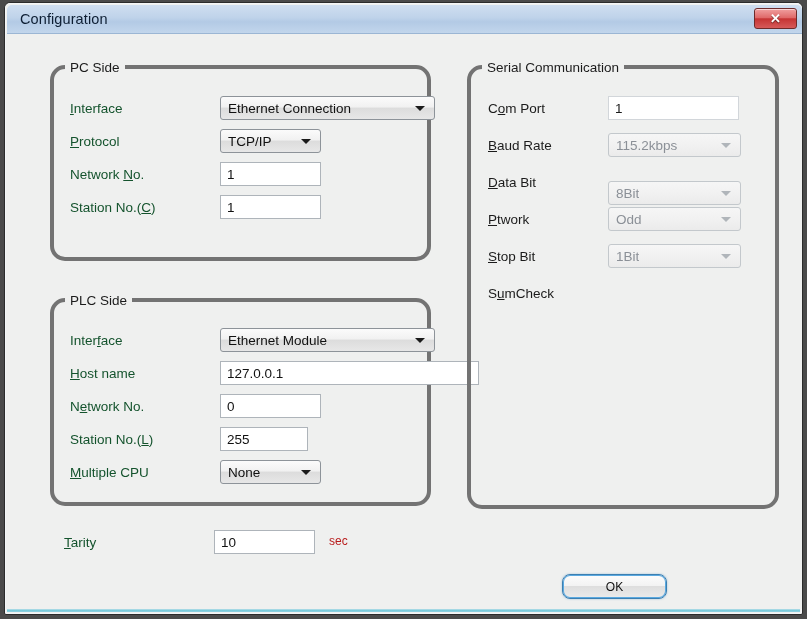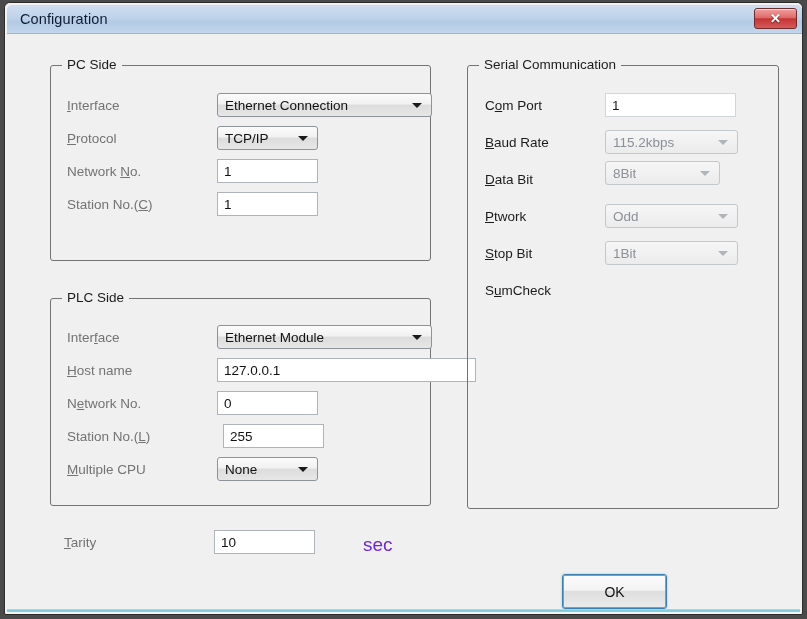--- a/index.html
+++ b/index.html
@@ -101,22 +101,22 @@
     top: 30px;
     width: 795px;
     bottom: 4px;
     background: #eff0ef;
   }
 
   
   .groupbox {
     position: absolute;
     box-sizing: border-box;
-    border: 1px solid #737373;
-    border-radius: 3px;
+    border: 4px solid #737373;
+    border-radius: 15px;
   }
   .groupbox > .gb-title {
     position: absolute;
     top: -9px;
     left: 11px;
     padding: 0 5px;
     background: #eff0ef;
     font-size: 13.5px;
     color: #1b1b1b;
     white-space: nowrap;
@@ -128,21 +128,21 @@
 
   
   .row {
     position: absolute;
     height: 24px;
     display: flex;
     align-items: center;
   }
   .field-label {
     font-size: 13.5px;
-    color: #737373;
+    color: #14532d;
     white-space: nowrap;
     user-select: none;
   }
   .field-label.disabled { color: #1b1b1b; }
   .field-label u { text-decoration: underline; }
 
   
   .textbox {
     box-sizing: border-box;
     height: 24px;
@@ -196,42 +196,41 @@
     cursor: default;
   }
   .combo.disabled .combo-text { color: #8b9097; }
   .combo.disabled .arrow { border-top-color: #b0b5ba; }
 
   
   .pushbutton {
     position: absolute;
     box-sizing: border-box;
     width: 105px;
-    height: 35px;
+    height: 25px;
     border: 1px solid #8d9399;
-    border-radius: 3px;
+    border-radius: 8px;
     background: linear-gradient(180deg, #fcfcfc 0%, #f3f3f3 46%, #dedede 50%, #ebebeb 100%);
     font-family: "Liberation Sans", sans-serif;
-    font-size: 14px;
+    font-size: 12px;
     color: #111111;
     cursor: pointer;
     display: flex;
     align-items: center;
     justify-content: center;
   }
   .pushbutton.default {
     border: 1px solid #3c7fb1;
     box-shadow: 0 0 0 1px #5aa9e0 inset, 0 0 2px rgba(60,140,200,0.5);
   }
 
   .sec-label {
     position: absolute;
-    font-size: 19px;
-    color: #6d28d9;
-    margin-left: 34px;
+    font-size: 12px;
+    color: #b91c1c;
   }
 </style>
 </head>
 <body>
 
 <div id="dialog">
   <div class="frame-outer">
     <div class="frame-inner">
 
       <div class="titlebar">
@@ -291,21 +290,21 @@
           <input class="textbox" type="text" style="position: absolute; left: 166px; top: 59px; width: 259px;" value="127.0.0.1">
 
           <div class="row" style="left:16px; top:92px;">
             <span class="field-label"><span>N</span><u>e</u><span>twork No.</span></span>
           </div>
           <input class="textbox" type="text" style="position: absolute; left: 166px; top: 92px; width: 101px;" value="0">
 
           <div class="row" style="left:16px; top:125px;">
             <span class="field-label"><span>Station No.(</span><u>L</u><span>)</span></span>
           </div>
-          <input class="textbox" type="text" style="position: absolute; left: 172px; top: 125px; width: 101px;" value="255">
+          <input class="textbox" type="text" style="position: absolute; left: 166px; top: 125px; width: 88px;" value="255">
 
           <div class="row" style="left:16px; top:158px;">
             <span class="field-label"><span></span><u>M</u><span>ultiple CPU</span></span>
           </div>
           <div class="combo" style="position:absolute; left:166px; top:158px; width:101px;">
             <span class="combo-text">None</span>
             <span class="arrow"></span>
           </div>
         </fieldset>
 
@@ -321,21 +320,21 @@
             <span class="field-label disabled"><span></span><u>B</u><span>aud Rate</span></span>
           </div>
           <div class="combo disabled" style="position:absolute; left:137px; top:64px; width:133px;">
             <span class="combo-text">115.2kbps</span>
             <span class="arrow"></span>
           </div>
 
           <div class="row" style="left:17px; top:101px;">
             <span class="field-label disabled"><span></span><u>D</u><span>ata Bit</span></span>
           </div>
-          <div class="combo disabled" style="position:absolute; left:137px; top:95px; width:115px;">
+          <div class="combo disabled" style="position:absolute; left:137px; top:112px; width:133px;">
             <span class="combo-text">8Bit</span>
             <span class="arrow"></span>
           </div>
 
           <div class="row" style="left:17px; top:138px;">
             <span class="field-label disabled"><span></span><u>P</u><span>twork</span></span>
           </div>
           <div class="combo disabled" style="position:absolute; left:137px; top:138px; width:133px;">
             <span class="combo-text">Odd</span>
             <span class="arrow"></span>

